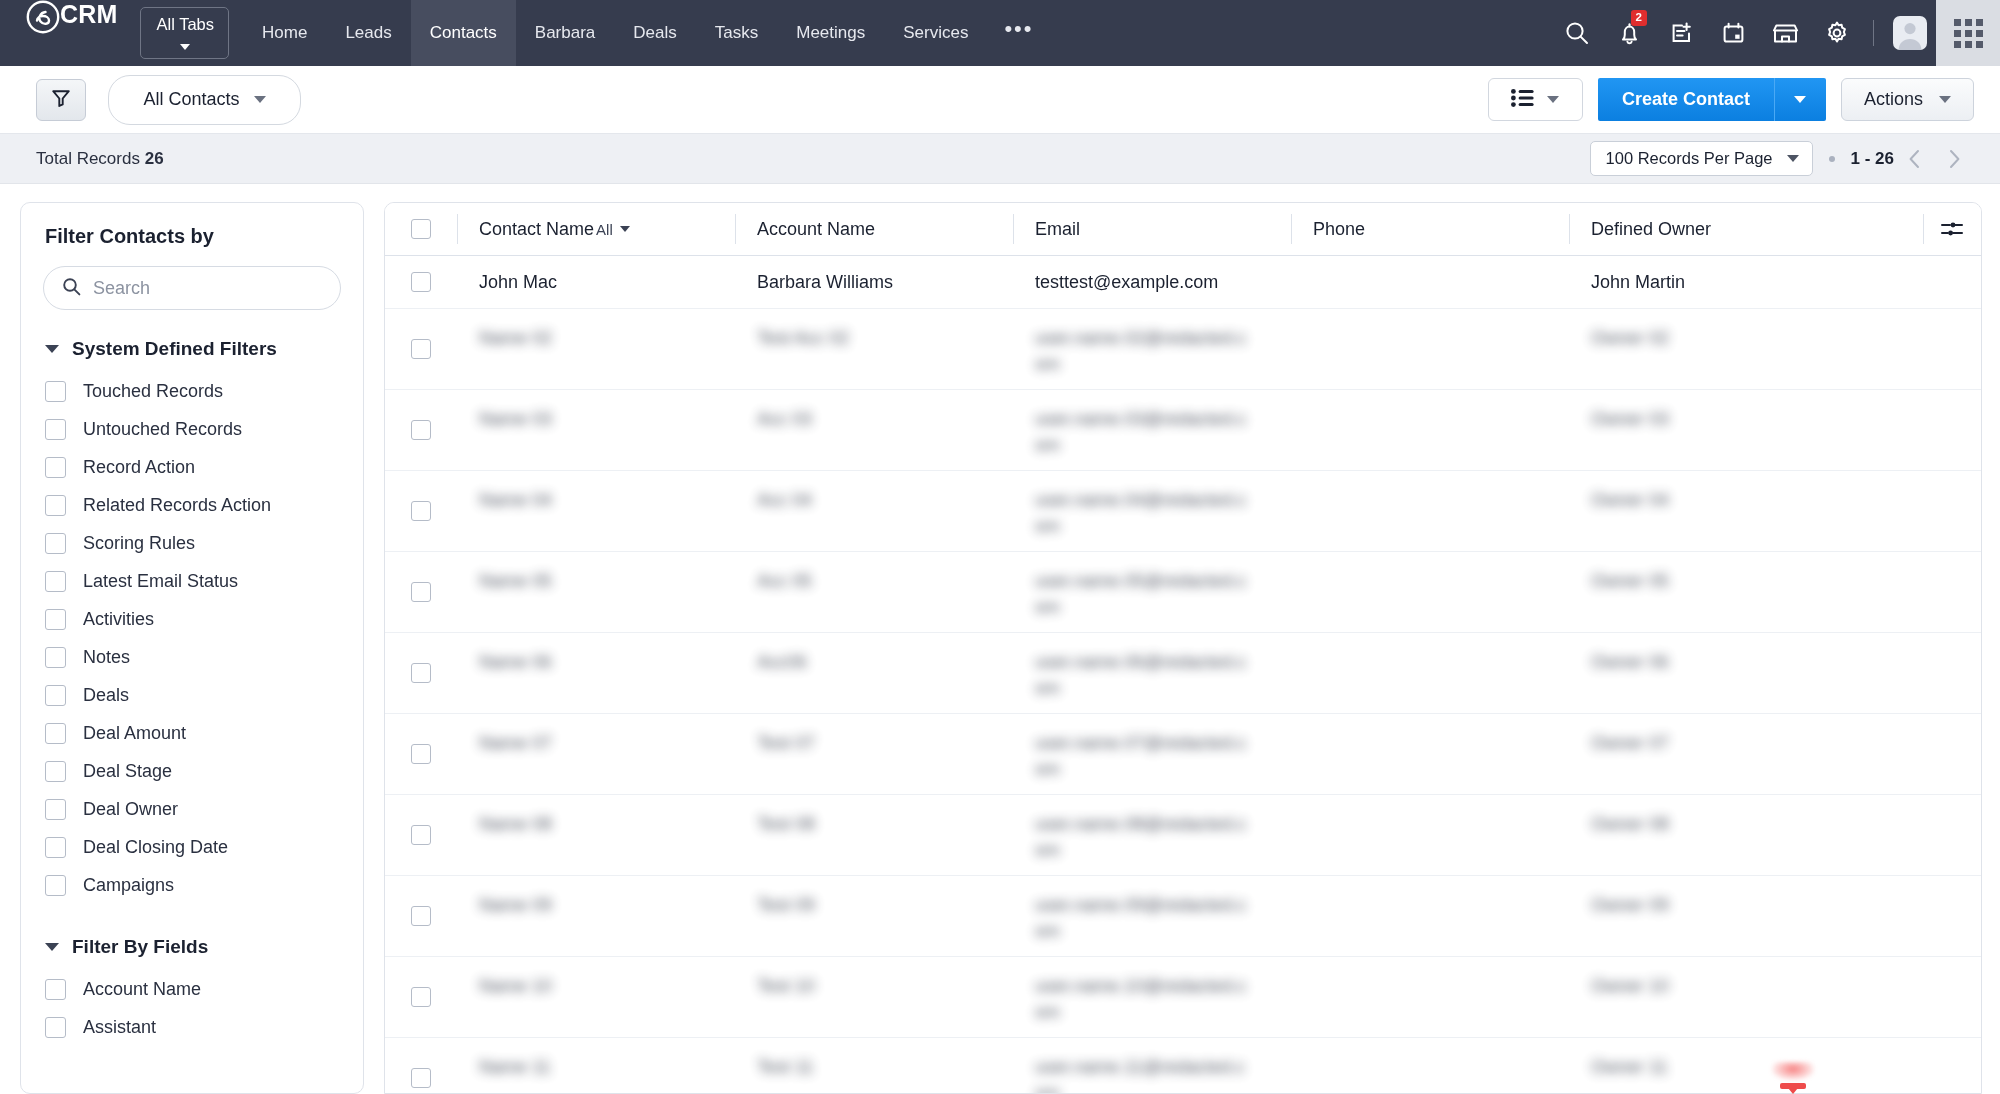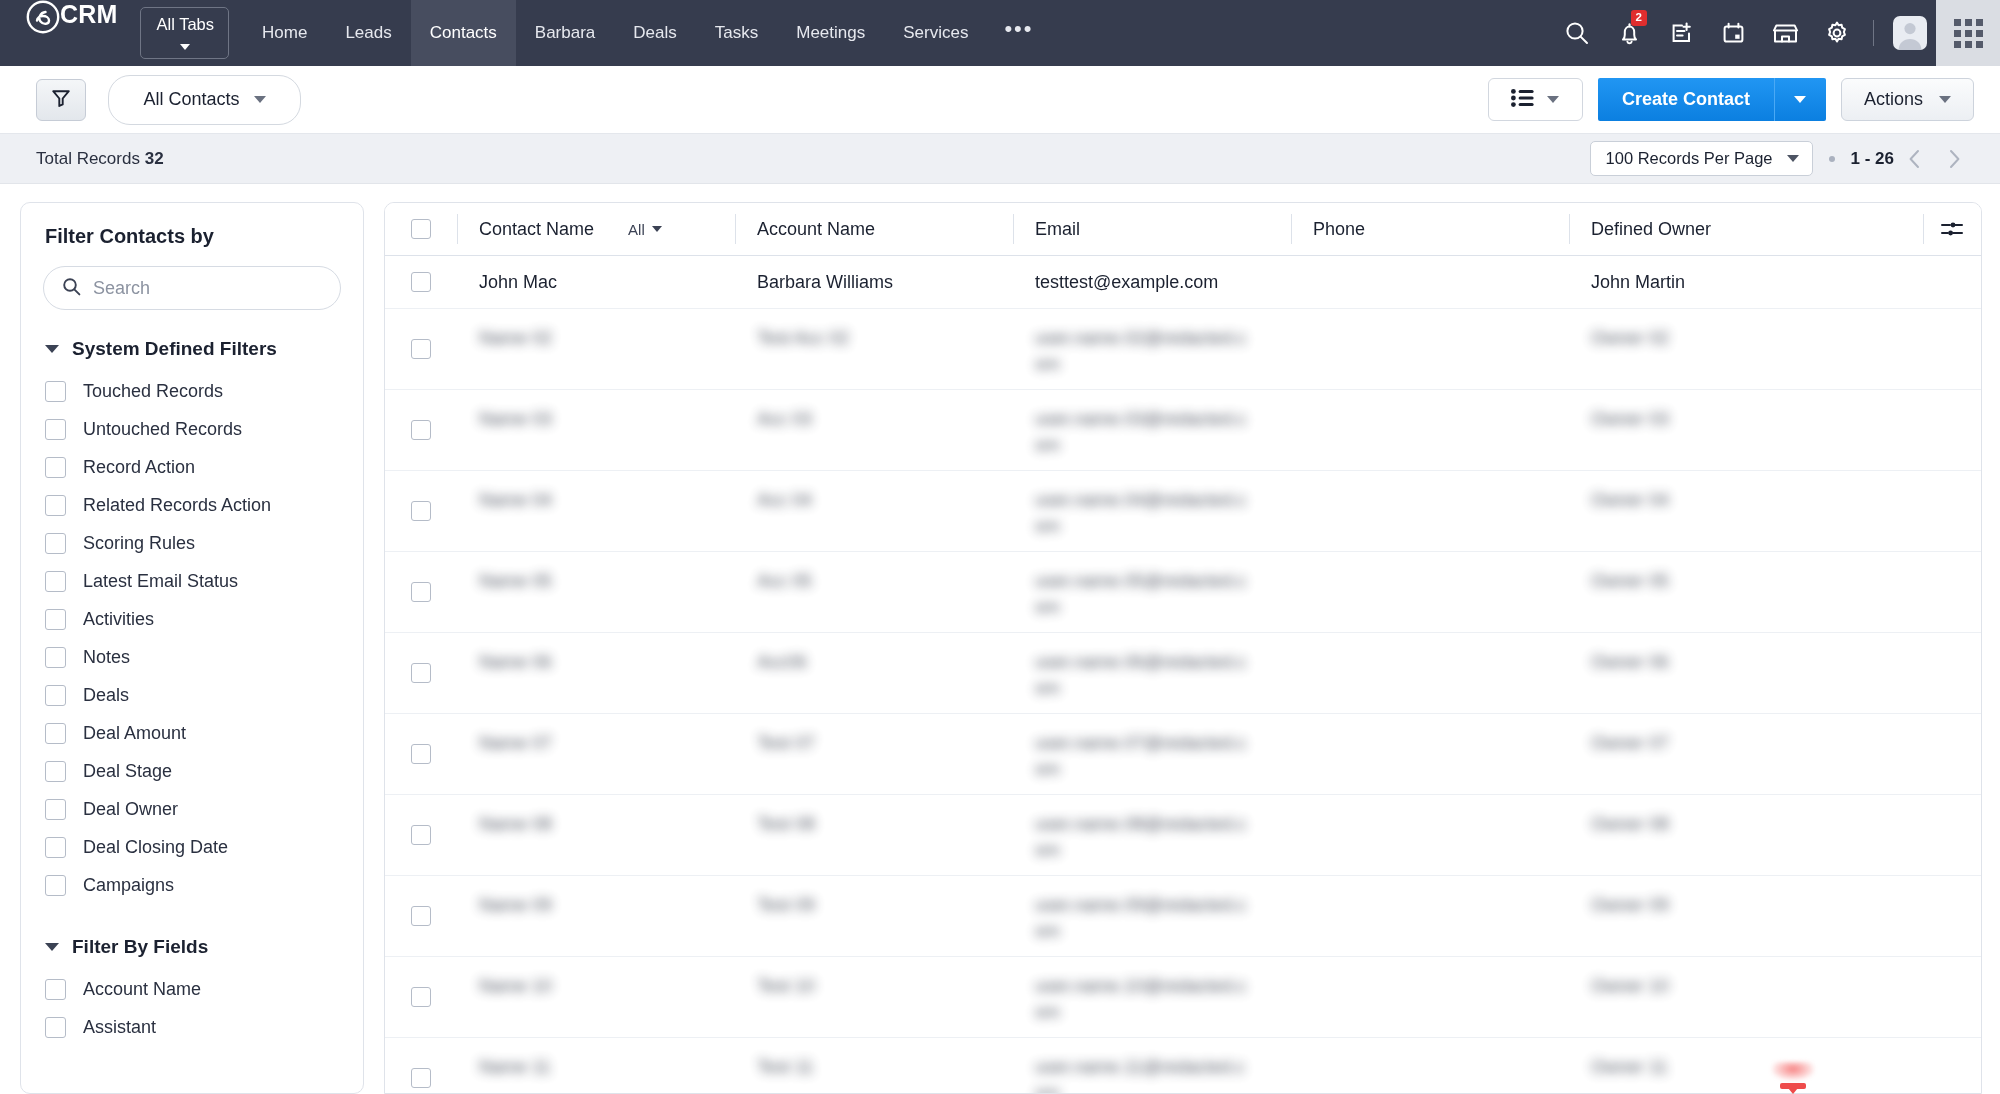--- a/index.html
+++ b/index.html
@@ -215,21 +215,21 @@
   }
   .th {
     display:flex;align-items:center; font-size:18px;color:#1b2130;
     padding-left:22px; position:relative;
   }
   .th + .th::before {
     content:""; position:absolute; left:0; top:11px; bottom:11px; width:1px; background:#dde2ea;
   }
   .th-check { width:72px; display:flex;align-items:center;justify-content:center; padding:0; }
   .cbox-sm { width:20px;height:20px;border:1.6px solid #b5bcc8;border-radius:3px;background:#fff; }
-  .col-name { width: 278px; gap: 34px; }
+  .col-name { width: 278px; gap: 2px; }
   .col-acct { width: 278px; }
   .col-email { width: 278px; }
   .col-phone { width: 278px; }
   .col-owner { flex: 1; }
   .col-cfg { width:58px; display:flex;align-items:center;justify-content:center; padding:0; }
   .hdr-all { display:flex;align-items:center;gap:7px;font-size:15px;color:#3b4254; cursor:pointer; }
   .hdr-all .caret-down { border-top-color:#3b4254;border-left-width:5px;border-right-width:5px;border-top-width:6px; }
 
   .tbody { flex:1; overflow:hidden; }
   .trow { display:flex; align-items:stretch; border-bottom:1px solid #edf0f4; }
@@ -422,21 +422,21 @@
     <div class="actions-btn">
       <span>Actions</span>
       <span class="caret-down"></span>
     </div>
   </div>
 </div>
 
 <div class="recbar">
   <div class="total-records">
     <span>Total Records</span>
-    <b>32</b>
+    <b>26</b>
   </div>
 
   <div class="recbar-right">
     <div class="perpage">
       <span>100 Records Per Page</span>
       <span class="caret-down"></span>
     </div>
     <span class="dot-sep"></span>
     <span class="range">1 - 26</span>
     <span class="chev">

